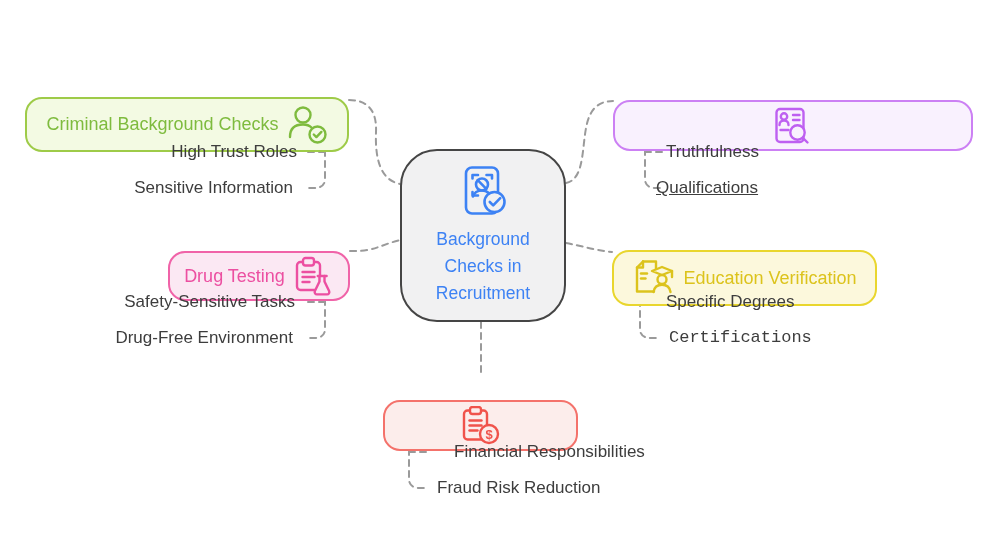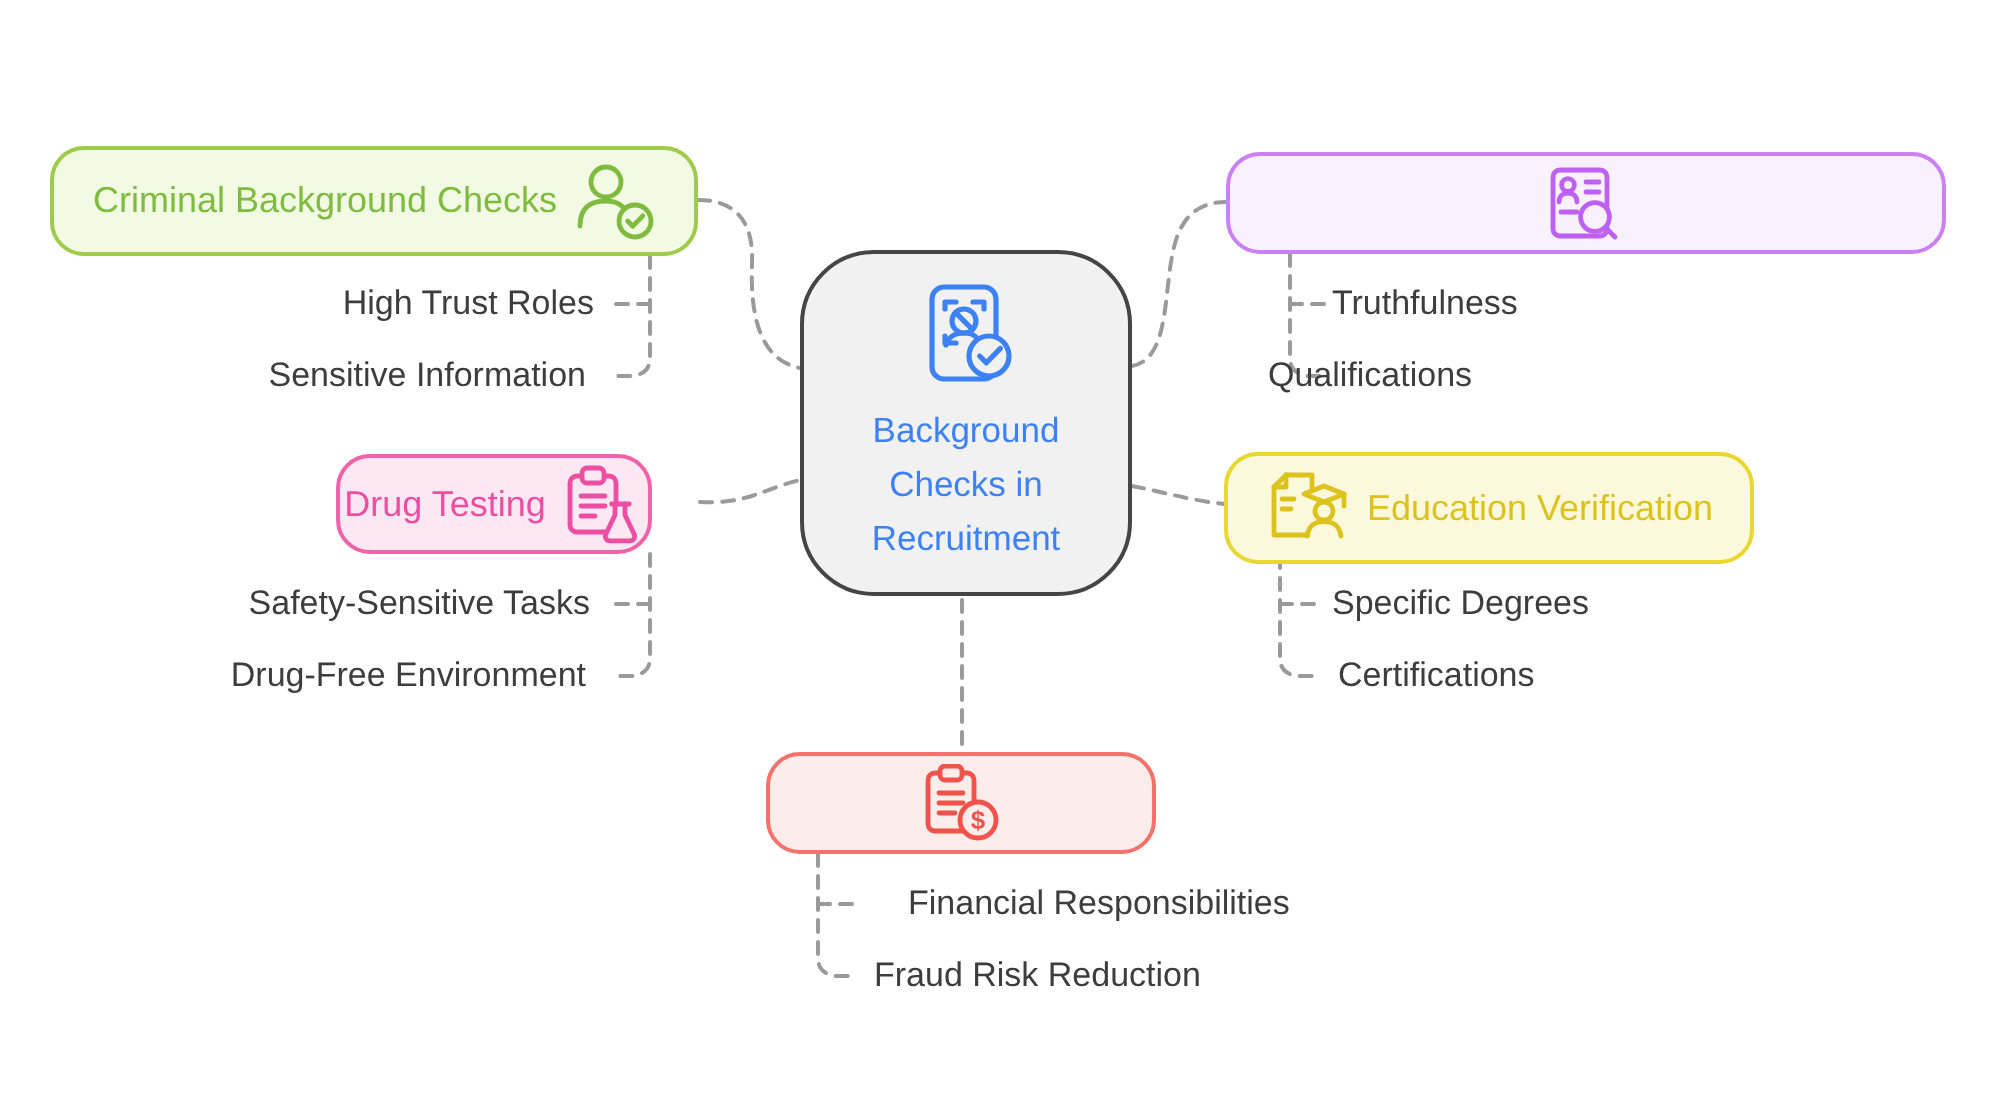--- a/index.html
+++ b/index.html
@@ -6,50 +6,50 @@
   body{
     width:998px;height:550px;position:relative;background:#ffffff;
     font-family:"Liberation Sans", sans-serif;overflow:hidden;
   }
   #connectors{position:absolute;left:0;top:0;width:998px;height:550px;pointer-events:none;}
   #connectors path{fill:none;stroke:#9A9A9A;stroke-width:2;stroke-linecap:round;stroke-dasharray:6 5;}
 
   .node{
     position:absolute;display:flex;align-items:center;justify-content:center;gap:9px;
     box-sizing:border-box;border:2px solid var(--b);background:var(--f);color:var(--c);
-    border-radius:17px;font-size:18px;white-space:nowrap;
+    border-radius:17px;font-size:18px;white-space:nowrap;margin-top:24px;
   }
   .node .lbl{color:var(--c);}
   .node svg{flex:0 0 auto;display:block;}
 
   #node-center{
     left:400px;top:125px;width:166px;height:173px;border-radius:37px;
     flex-direction:column;gap:5px;font-size:17.5px;line-height:27px;text-align:center;
     white-space:normal;
     align-items:center;
   }
   #node-center .lbl{width:126px;}
 
   #node-criminal{left:25px;top:73px;width:324px;height:55px;}
-  #node-drug{left:168px;top:227px;width:158px;height:50px;}
+  #node-drug{left:168px;top:227px;width:182px;height:50px;}
   #node-employment{left:613px;top:76px;width:360px;height:51px;}
   #node-education{left:612px;top:226px;width:265px;height:56px;}
   #node-credit{left:383px;top:376px;width:195px;height:51px;}
 
   .sub{
     position:absolute;color:var(--sub,#3D3D3D);font-size:17px;line-height:22px;white-space:nowrap;text-align:center;
   }
   #sub-criminal-0{right:701px;top:141px;}
   #sub-criminal-1{right:705px;top:177px;}
   #sub-drug-0{right:703px;top:291px;}
   #sub-drug-1{right:705px;top:327px;}
   #sub-employment-0{left:666px;top:141px;}
-  #sub-employment-1{left:634px;top:177px;}
+  #sub-employment-1{left:656px;top:177px;text-decoration:underline;}
   #sub-education-0{left:666px;top:291px;}
-  #sub-education-1{left:669px;top:327px;}
+  #sub-education-1{left:669px;top:327px;font-family:Liberation Mono, monospace;}
   #sub-credit-0{left:442px;top:441px;margin-left:12px;}
   #sub-credit-1{left:437px;top:477px;}
 
   .ic{stroke:currentColor;fill:none;stroke-width:2.4;stroke-linecap:round;stroke-linejoin:round;}
   .ic .fillbg{fill:var(--f);}
   .ic text{stroke:none;fill:currentColor;font-family:"Liberation Sans",sans-serif;font-weight:bold;}
 </style>
 </head>
 <body style="--sub: #3D3D3D; background: rgb(255, 255, 255);">
 

